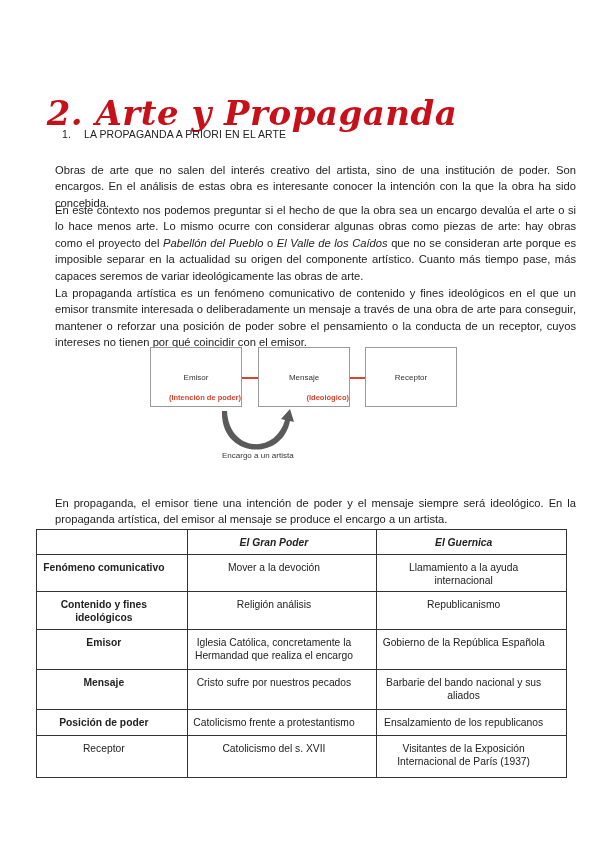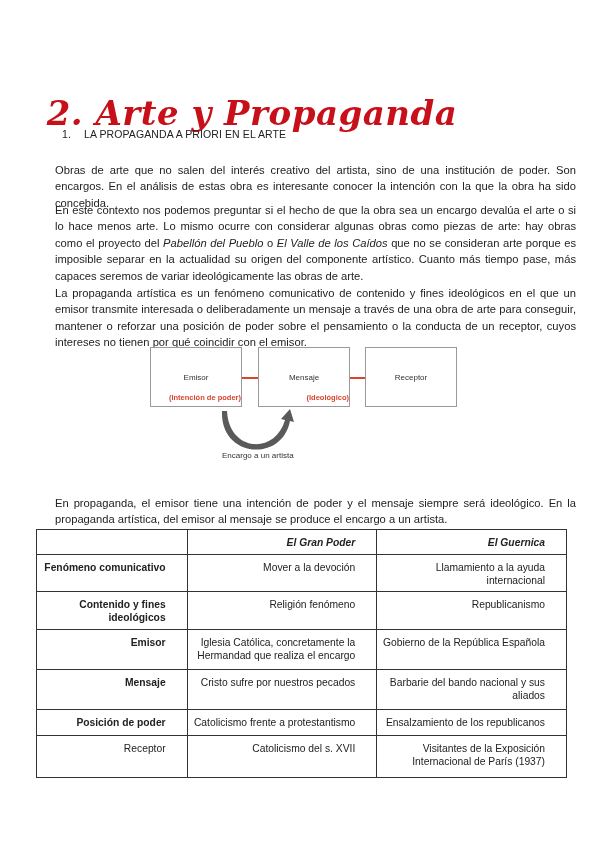--- a/index.html
+++ b/index.html
@@ -25,21 +25,21 @@
     .dbox .lbl { position: absolute; left: 0; right: 0; top: 25px; text-align: center; font-size: 8px; color: #333; }
     .dbox .sub { position: absolute; left: 0; right: 0; top: 45px; text-align: right; font-size: 7.5px;
                  color: #d7452e; font-weight: bold; }
     #box-emisor { left: 150px; }
     #box-mensaje { left: 258px; }
     #box-receptor { left: 365px; }
     .encargo-label { position: absolute; left: 222px; top: 451px; font-size: 8px; color: #333; }
 
     table.comp { position: absolute; left: 36px; top: 529px; width: 531px; border-collapse: collapse;
                  font-size: 10.3px; color: #222; }
-    table.comp td, table.comp th { border: 1.5px solid #333; vertical-align: top; text-align: right;
+    table.comp td, table.comp th { border: 1.5px solid #333; vertical-align: top; text-align: center;
                  padding: 6px 21px 4px 5px; line-height: 13px; font-weight: normal; }
     table.comp th { font-weight: bold; font-style: italic; }
     table.comp td.rowhead { font-weight: bold; }
     table.comp td.rowhead.plain { font-weight: normal; }
     .c0 { width: 136px; } .c1 { width: 183px; } .c2 { width: 182px; }
     tr.h-head { height: 25px; } tr.h1 { height: 25px; } tr.h2 { height: 38px; }
     tr.h3 { height: 40px; } tr.h4 { height: 40px; } tr.h5 { height: 26px; } tr.h6 { height: 42px; }
   </style>
 </head>
 <body>
@@ -91,21 +91,21 @@
     <th class="c1">El Gran Poder</th>
     <th class="c2">El Guernica</th>
   </tr>
   <tr class="h1">
     <td class="rowhead">Fenómeno comunicativo</td>
     <td>Mover a la devoción</td>
     <td>Llamamiento a la ayuda internacional</td>
   </tr>
   <tr class="h2">
     <td class="rowhead">Contenido y fines ideológicos</td>
-    <td>Religión fenómeno</td>
+    <td>Religión análisis</td>
     <td>Republicanismo</td>
   </tr>
   <tr class="h3">
     <td class="rowhead">Emisor</td>
     <td>Iglesia Católica, concretamente la Hermandad que realiza el encargo</td>
     <td>Gobierno de la República Española</td>
   </tr>
   <tr class="h4">
     <td class="rowhead">Mensaje</td>
     <td>Cristo sufre por nuestros pecados</td>

